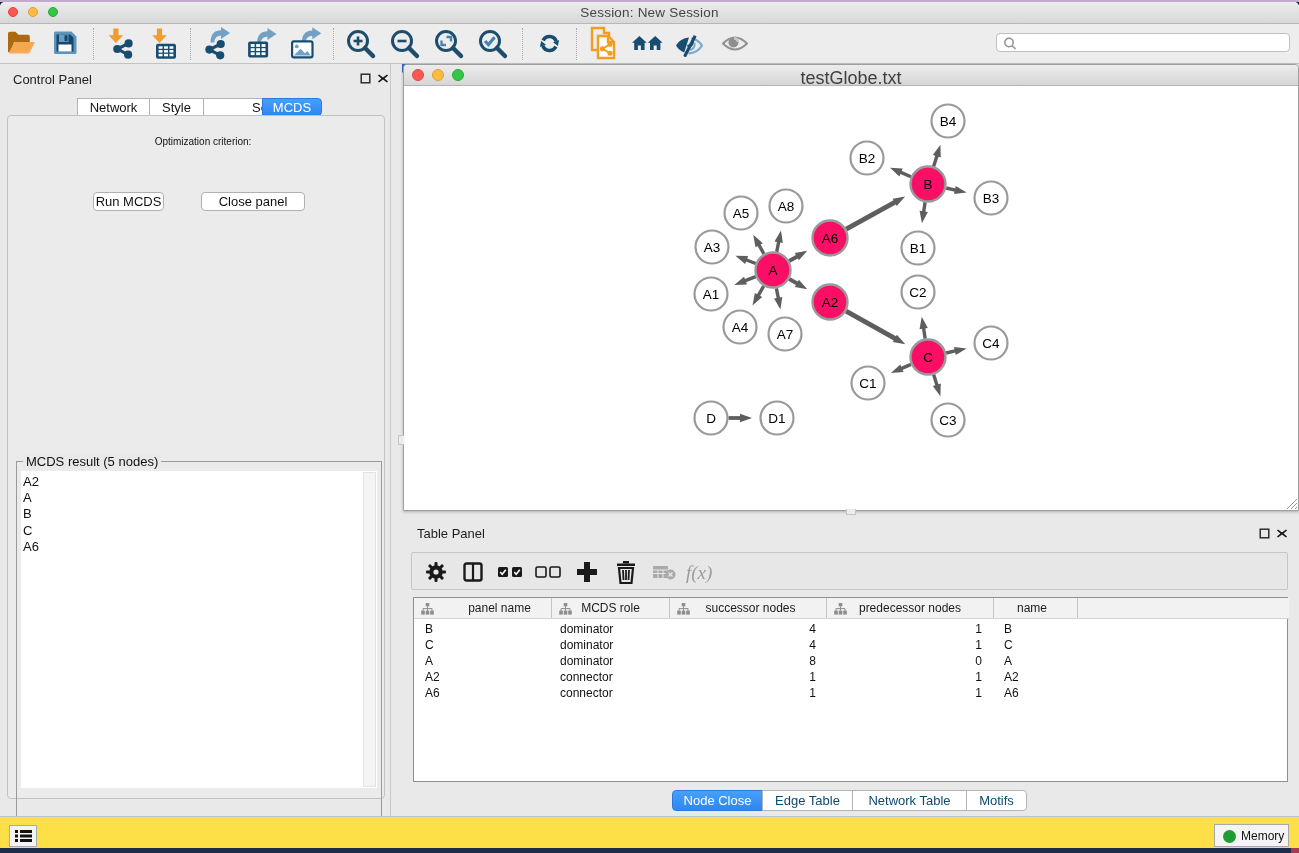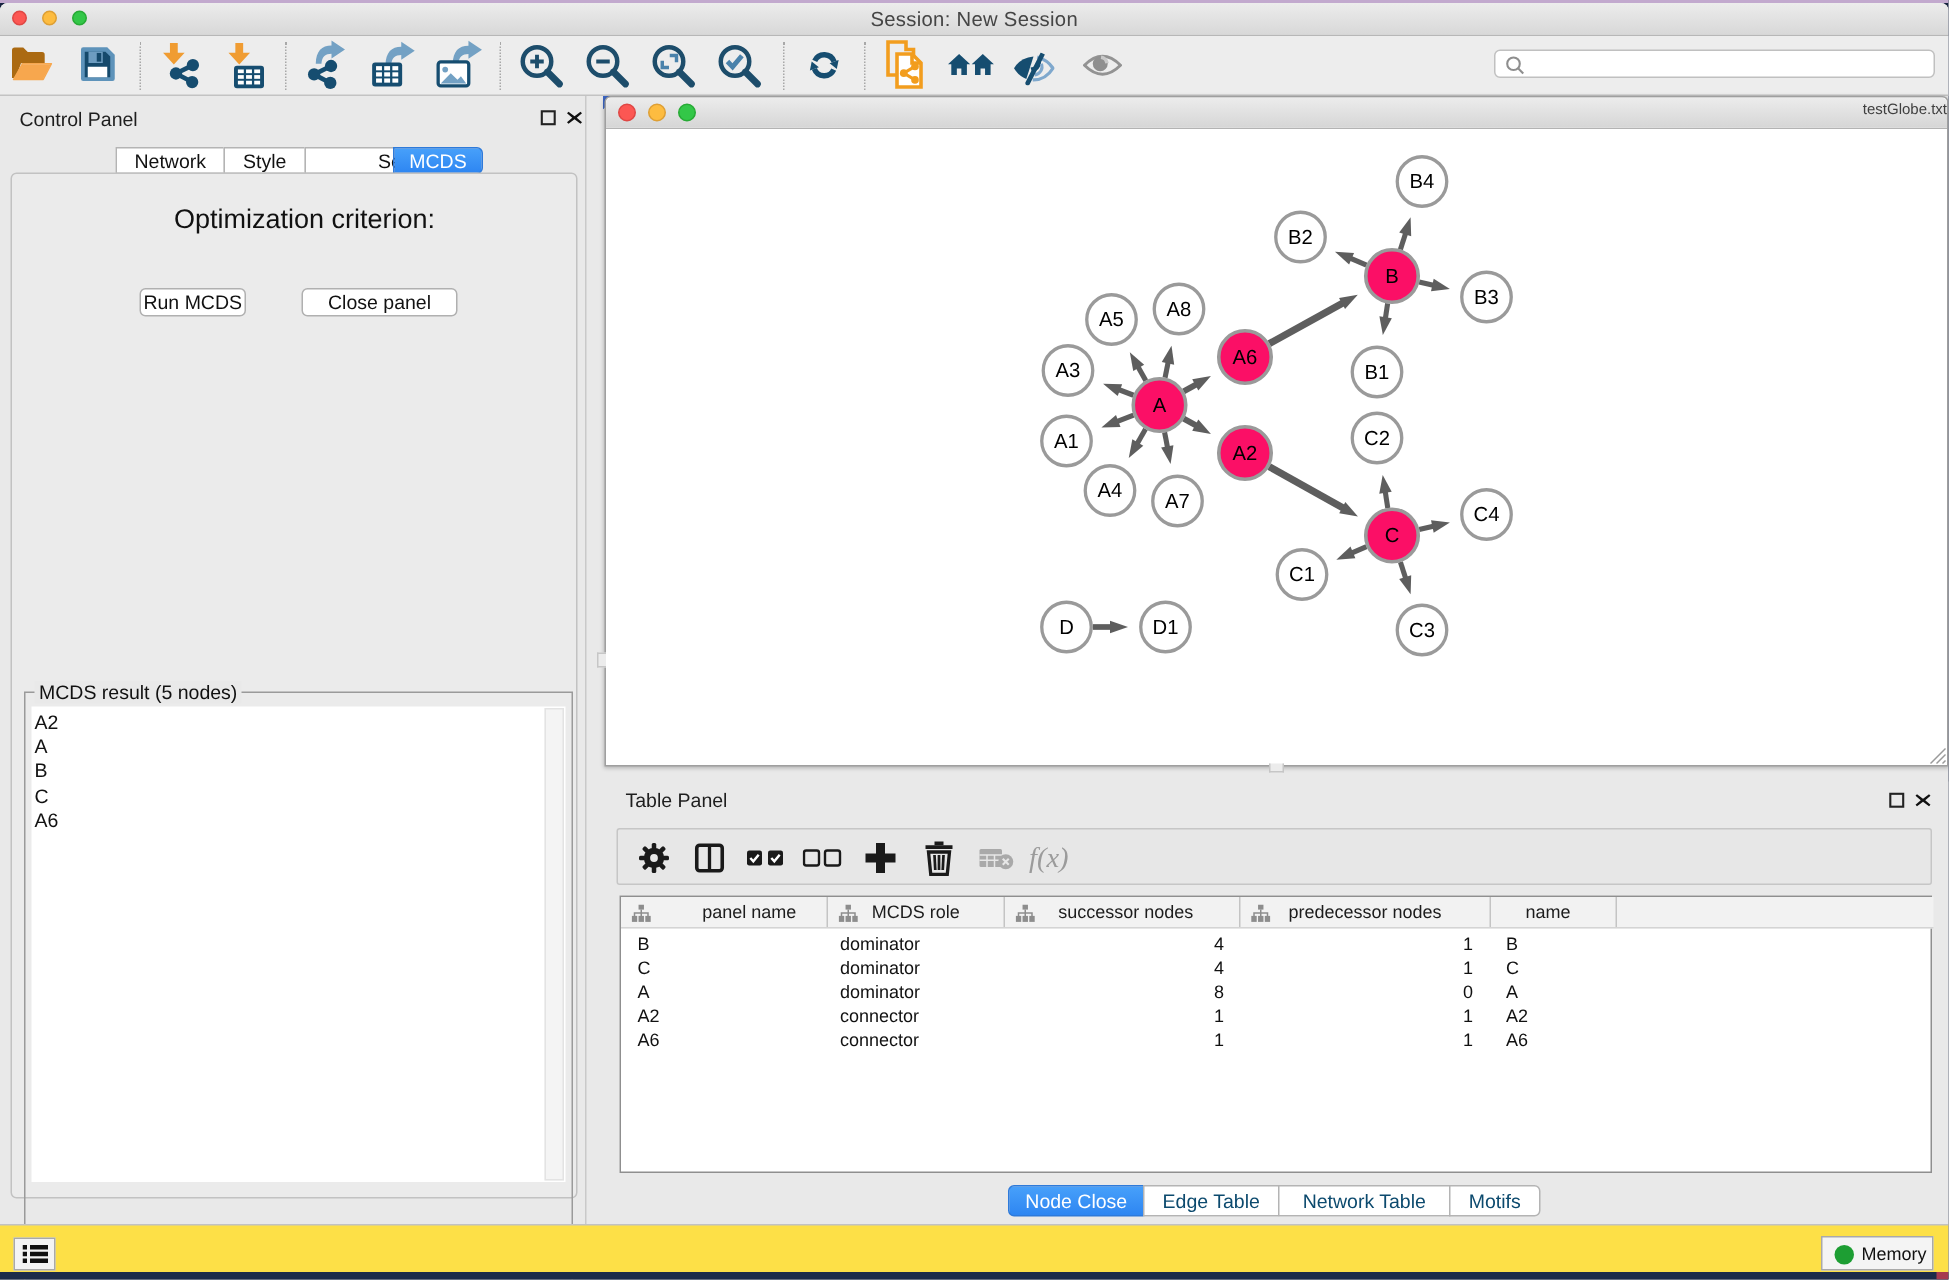--- a/index.html
+++ b/index.html
@@ -24,21 +24,21 @@
   background:#fff; border:1px solid #c0c0c0; border-radius:4px; }
 
 #cpanel { position:absolute; left:0; top:62px; width:391px; height:752px; background:#e9e9e9; border-right:1px solid #c9c9c9;}
 #cpanel .hdr { position:absolute; left:13px; top:8px; font-size:13px; color:#1e1e1e; }
 .tab { position:absolute; height:18px; background:#fff; border:1px solid #b4b4b4;
   font-size:13px; color:#111; text-align:center; line-height:17px; }
 .tabsel { background:linear-gradient(#47a0fa,#2e86f2); color:#fff; border-color:#2e7ada; }
 #cpbody { position:absolute; left:7px; top:51px; width:378px; height:684px;
   background:#ebebeb; border:1px solid #c2c2c2; border-radius:4px; }
 #optlabel { position:absolute; left:8px; width:100%; top:72px; text-align:center;
-  font-size:18px; color:#111; }
+  font-size:10px; color:#111; }
 #dropdown { position:absolute; left:42px; top:94px; width:313px; height:21px;
   background:#fff; border:1px solid #b9b9b9; border-radius:3px; font-size:14px; color:#111;
   line-height:20px; padding-left:9px; }
 #dropstep { position:absolute; right:-1px; top:-1px; width:18px; height:21px; border-radius:3px;
   background:linear-gradient(#55aafd,#1d6ef2); }
 .btn { position:absolute; height:19px; background:#fff; border:1px solid #b0b0b0;
   border-radius:4px; font-size:13px; color:#111; text-align:center; line-height:18px; }
 #fieldset { position:absolute; left:16px; top:397px; width:366px; height:433px;
   border:1px solid #9a9a9a; }
 #fsinner { position:absolute; left:4px; top:9px; width:356px; height:317px; background:#fff; }
@@ -48,22 +48,22 @@
   color:#111; line-height:16.2px; }
 #mscroll { position:absolute; right:5px; top:10px; width:13px; height:315px;
   background:#f4f4f4; border:1px solid #e3e3e3; }
 
 #gwin { position:absolute; left:403px; top:62px; width:896px; height:447px;
   background:#fff; border:1px solid #9f9f9f; border-radius:4px 4px 0 0;
   box-shadow:0 1px 3px rgba(0,0,0,0.25); }
 #gtitle { position:absolute; left:0; top:0; width:100%; height:21px;
   background:linear-gradient(#ececec,#d6d6d6); border-bottom:1px solid #b3b3b3;
   border-radius:4px 4px 0 0; }
-#gtitle .title { position:absolute; left:0; right:0; top:3px; text-align:right;
-  font-size:10px; color:#3f3f3f; }
+#gtitle .title { position:absolute; left:0; right:0; top:3px; text-align:center;
+  font-size:18px; color:#3f3f3f; }
 
 #tpanel { position:absolute; left:392px; top:519px; width:907px; height:295px; background:#e9e9e9; }
 #tpanel .hdr { position:absolute; left:25px; top:5px; font-size:13px; color:#1e1e1e; }
 #ttoolbar { position:absolute; left:19px; top:31px; width:877px; height:38px;
   background:#e7e7e7; border:1px solid #c6c6c6; border-radius:2px; }
 #ttable { position:absolute; left:21px; top:76px; width:875px; height:185px;
   background:#fff; border:1px solid #8f8f8f; }
 #thead { position:absolute; left:0; top:0; width:875px; height:21px;
   background:#f2f2f2; border-bottom:1px solid #d4d4d4; }
 .thcell { position:absolute; top:0; height:20px; border-right:1px solid #c4c4c4;

